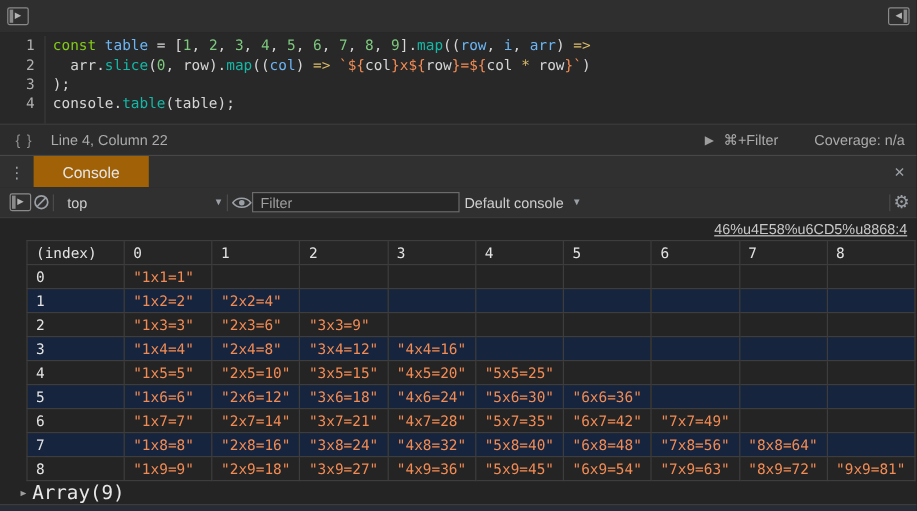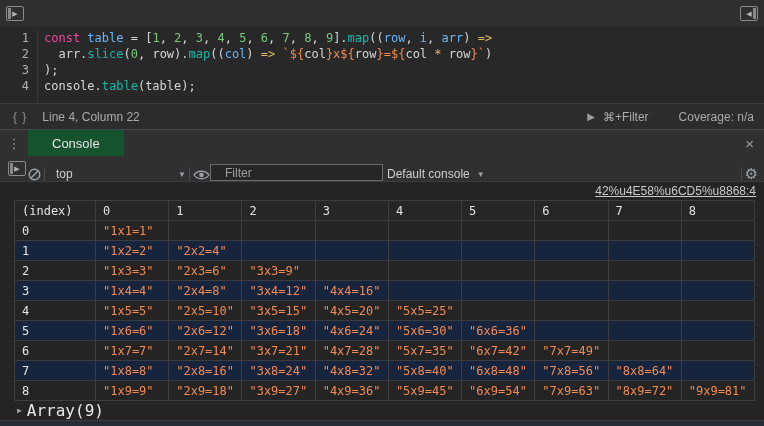--- a/index.html
+++ b/index.html
@@ -21,56 +21,56 @@
   .panebox.barright::after { content:""; position:absolute; right:1px; top:1px; bottom:1px; width:3px; background:#8a8a8a; }
   .tab { background:#0f0f0f; display:flex; align-items:flex-start; gap:9px; padding:0 20px; cursor:pointer;margin-top:34px; }
   .tab .title { font-size:13px; color:#e6e6e6; }
   .tab .x { color:#9aa0a6; font-size:14px; line-height:1; cursor:pointer; }
   .tabbar .spacer { flex:1; }
   
   .editor { height:76px; background:#282828; display:flex; flex:0 0 auto;
             font-family:"DejaVu Sans Mono", monospace; font-size:12px; line-height:16px; padding-top:3px; }
   .gutter { width:38px; text-align:right; padding-right:8px; color:#b0b0b0; border-right:1px solid #3a3a3a; }
   .codearea { padding-left:6px; white-space:pre; }
-  .tk-kw { color:#ec4899; } .tk-def { color:#6cb6f5; } .tk-num { color:#7dc87e; }
+  .tk-kw { color:#84cc16; } .tk-def { color:#6cb6f5; } .tk-num { color:#7dc87e; }
   .tk-prop { color:#14b8a6; } .tk-op { color:#d9bb69; } .tk-str { color:#f28b54; } .tk-pl { color:#d6d6d6; }
   
   .statusbar { height:26px; background:#2c2c2c; border-top:1px solid #3c3c3c;
                display:flex; align-items:center; font-size:12px; color:#ababab; flex:0 0 auto; }
   .braces { color:#8f8f8f; font-size:12px; margin:0 15px 0 13px; letter-spacing:1px; cursor:pointer; }
   .sb-right { margin-left:auto; display:flex; align-items:center; gap:8px; padding-right:10px; }
   .runtri { color:#9e9e9e; font-size:10px; cursor:pointer; }
   .sb-gap { width:14px; }
   
   .drawerbar { height:27px; background:#303030; border-top:1px solid #474747;
                display:flex; align-items:stretch; flex:0 0 auto; }
   .kebab { width:28px; display:flex; align-items:center; justify-content:center;
            color:#9aa0a6; font-size:13px; cursor:pointer; }
-  .dtab { background:#14532d; color:#e6e6e6; font-size:13px; display:flex; align-items:center;
+  .dtab { background:#a16207; color:#e6e6e6; font-size:13px; display:flex; align-items:center;
           padding:0 24px; cursor:pointer; }
   .drawerbar .x { margin-left:auto; align-self:center; margin-right:10px; color:#9aa0a6; font-size:15px; cursor:pointer; }
   
   .ctoolbar { height:26px; background:#303030; border-bottom:1px solid #3c3c3c;
-              display:flex; align-items:flex-end; padding:0 6px; gap:0; flex:0 0 auto; }
+              display:flex; align-items:center; padding:0 6px; gap:0; flex:0 0 auto; }
   .divider { width:1px; height:14px; background:#4a4a4a; margin:0 3px; }
   .ctx { width:138px; display:flex; align-items:center; justify-content:space-between;
          font-size:12px; color:#cfcfcf; cursor:pointer; padding-left:8px; }
   .caret { font-size:8px; color:#9aa0a6; }
   .filter { width:173px; height:17px; background:#262626; border:1px solid #6b6b6b;
-            color:#dadada; font-size:12px; padding:0 14px; font-family:"Liberation Sans", sans-serif; }
+            color:#dadada; font-size:12px; padding:0 6px; font-family:"Liberation Sans", sans-serif; }
   .filter::placeholder { color:#9e9e9e; }
   .levels { display:flex; align-items:center; gap:7px; font-size:12px; color:#cfcfcf; cursor:pointer; margin-left:4px; }
   .ctoolbar .spacer { flex:1; }
   .gear { color:#9aa0a6; font-size:15px; cursor:pointer; line-height:1; }
   
   .cbody { flex:1; background:#242424; overflow:hidden; font-family:"DejaVu Sans Mono", monospace; }
   .linkrow { height:18px; display:flex; justify-content:flex-end; align-items:center; padding-right:8px; }
   .srclink { color:#c9c9c9; font-size:12px; text-decoration:underline; cursor:pointer;
              font-family:"Liberation Sans", sans-serif; }
-  table.ctable { border-collapse:collapse; table-layout:fixed; width:741px; margin-left:14px; }
+  table.ctable { border-collapse:collapse; table-layout:fixed; width:741px; margin-left:22px; }
   .ctable th, .ctable td { border:1px solid #3d3d3d; height:20px; padding:0 7px;
       font-family:"DejaVu Sans Mono", monospace; font-size:12px; font-weight:normal;
       text-align:left; color:#e3e3e3; overflow:hidden; white-space:nowrap; }
   .ctable th { background:#262626; }
   .ctable col.cidx { width:81px; }
   .ctable tr.odd td { background:#16253d; }
   .ctable td.str { color:#f28b54; }
   .arrayrow { height:15px; display:flex; align-items:center; gap:5px; padding-left:17px; margin-top:2px; }
   .arrayrow .tri { color:#9e9e9e; font-size:8px; cursor:pointer; }
   .arrayrow .txt { font-size:16px; color:#e8e8e8; }
@@ -152,21 +152,21 @@
       <span>Default console</span>
       <span class="caret">▼</span>
     </div>
     <div class="spacer"></div>
     <span class="divider"></span>
     <span class="gear">⚙</span>
   </div>
 
   <div class="cbody">
     <div class="linkrow">
-      <span class="srclink">42%u4E58%u6CD5%u8868:4</span>
+      <span class="srclink">46%u4E58%u6CD5%u8868:4</span>
     </div>
     <table class="ctable">
       <colgroup>
           <col class="cidx">
           <col>
           <col>
           <col>
           <col>
           <col>
           <col>

